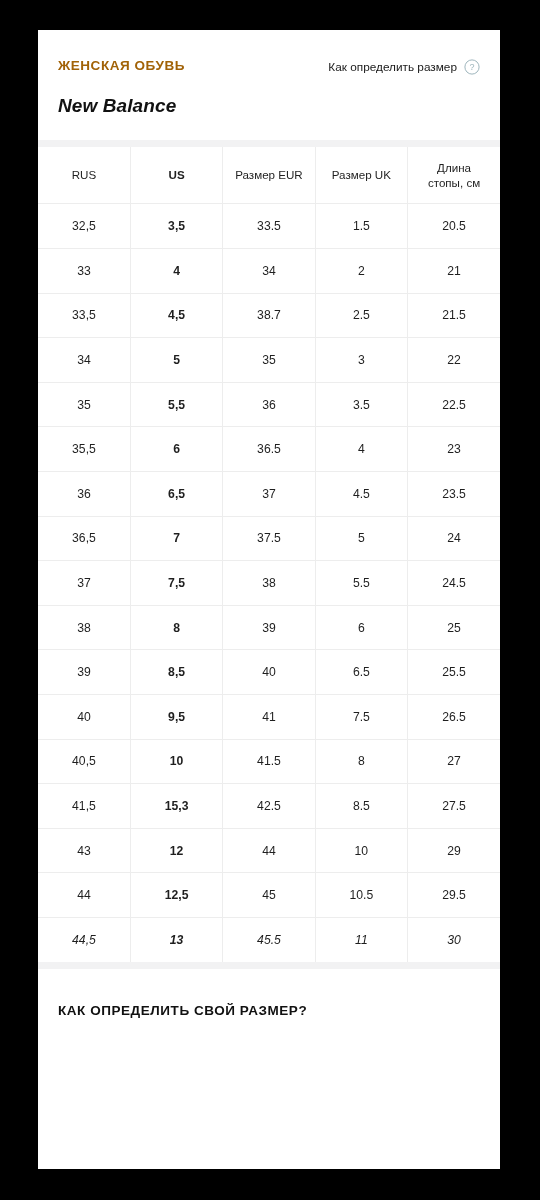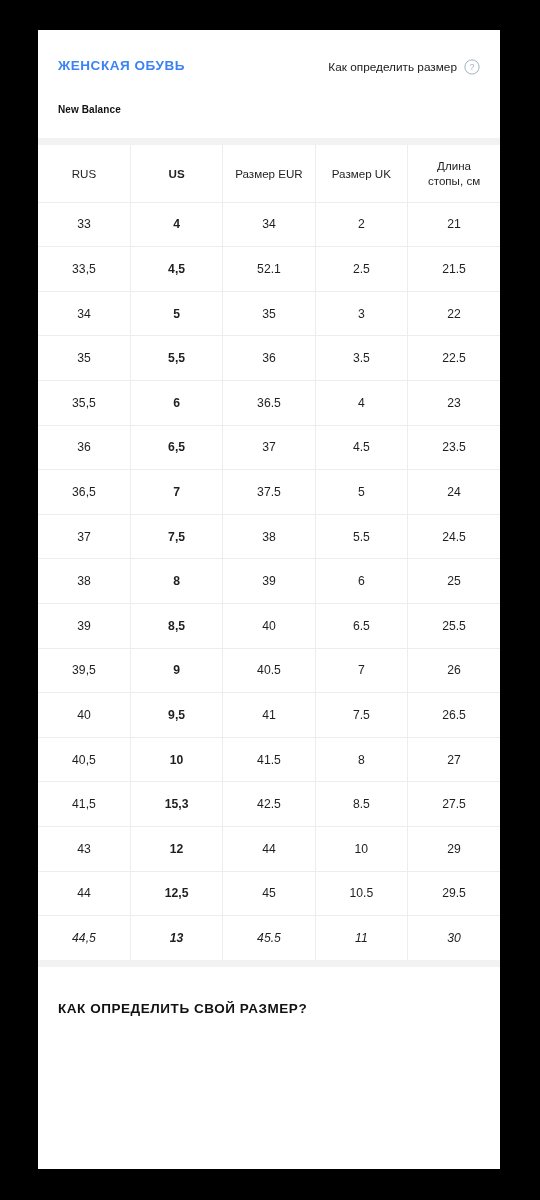--- a/index.html
+++ b/index.html
@@ -28,30 +28,31 @@
   }
   .head-row {
     display:flex;
     align-items:flex-start;
     justify-content:space-between;
   }
   .title-main {
     font-size:13.5px;
     font-weight:bold;
     letter-spacing:0.55px;
-    color:#3b82f6;
+    color:#a16207;
     line-height:1.2;
   }
   .title-sub {
-    font-size:10px;
+    font-size:19px;
     font-weight:bold;
     letter-spacing:0.1px;
     color:#111111;
-    margin-top:30px;
-    line-height:1.2;
+    margin-top:21px;
+    line-height:1.2;
+    font-style:italic;
   }
   .help-link {
     display:flex;
     align-items:center;
     gap:7px;
     cursor:pointer;
     margin-top:1px;
   }
   .help-text {
     font-size:11.8px;
@@ -153,30 +154,37 @@
           <th>Размер EUR</th>
           <th>Размер UK</th>
           <th>
             <span>Длина</span><br>
             <span>стопы, см</span>
           </th>
         </tr>
       </thead>
       <tbody id="table-body">
           <tr>
+            <td>32,5</td>
+            <td class="bold">3,5</td>
+            <td>33.5</td>
+            <td>1.5</td>
+            <td>20.5</td>
+          </tr>
+          <tr>
             <td>33</td>
             <td class="bold">4</td>
             <td>34</td>
             <td>2</td>
             <td>21</td>
           </tr>
           <tr>
             <td>33,5</td>
             <td class="bold">4,5</td>
-            <td>52.1</td>
+            <td>38.7</td>
             <td>2.5</td>
             <td>21.5</td>
           </tr>
           <tr>
             <td>34</td>
             <td class="bold">5</td>
             <td>35</td>
             <td>3</td>
             <td>22</td>
           </tr>
@@ -223,27 +231,20 @@
             <td>25</td>
           </tr>
           <tr>
             <td>39</td>
             <td class="bold">8,5</td>
             <td>40</td>
             <td>6.5</td>
             <td>25.5</td>
           </tr>
           <tr>
-            <td>39,5</td>
-            <td class="bold">9</td>
-            <td>40.5</td>
-            <td>7</td>
-            <td>26</td>
-          </tr>
-          <tr>
             <td>40</td>
             <td class="bold">9,5</td>
             <td>41</td>
             <td>7.5</td>
             <td>26.5</td>
           </tr>
           <tr>
             <td>40,5</td>
             <td class="bold">10</td>
             <td>41.5</td>

